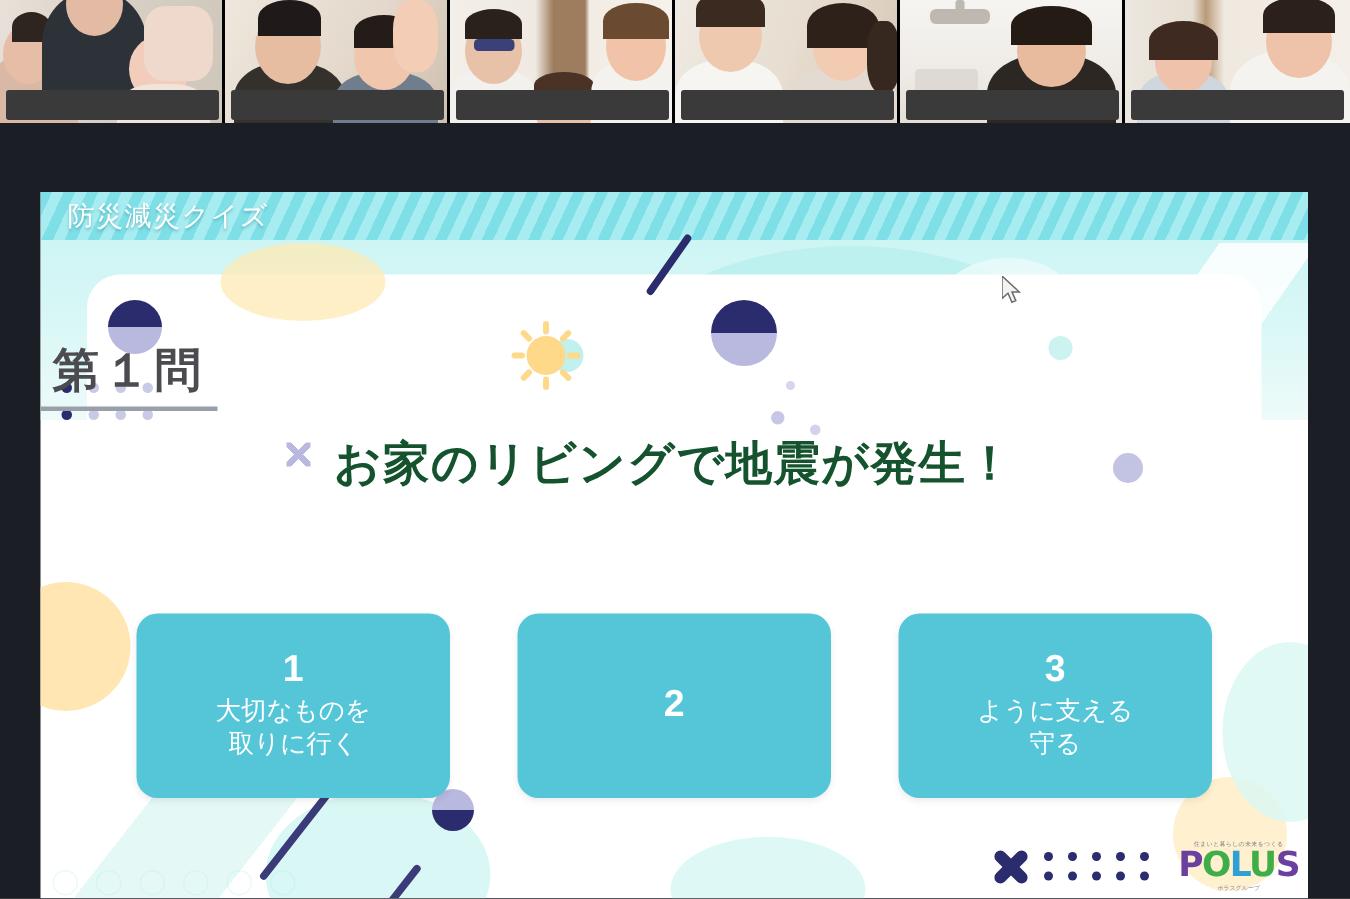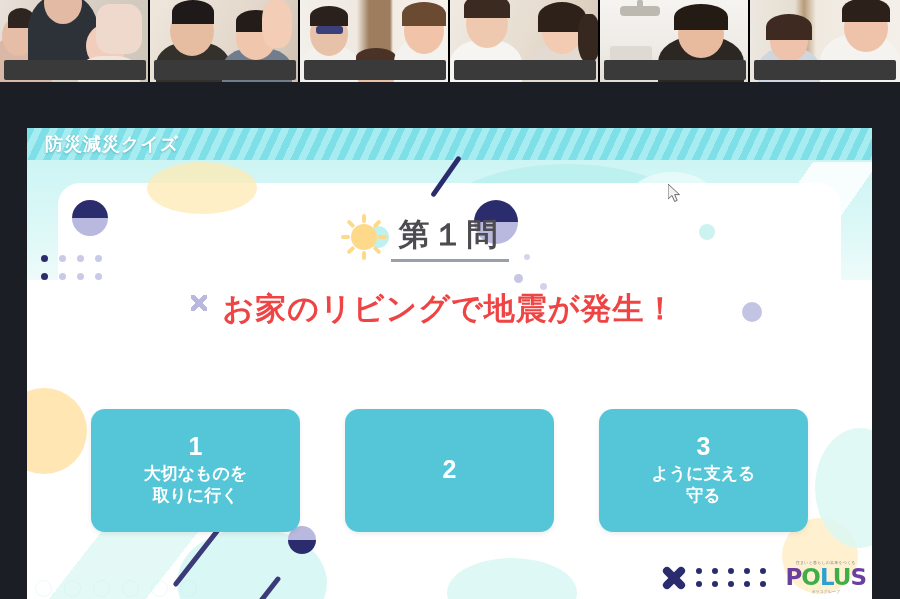--- a/index.html
+++ b/index.html
@@ -47,21 +47,21 @@
   
   .titleband {
     position: absolute; left: 0; top: 0; width: 100%; height: 32px;
     background:
       repeating-linear-gradient(115deg,
         #7fdfe6 0px, #7fdfe6 7px,
         #a6ecf1 7px, #a6ecf1 14px);
   }
   .titleband .label {
     position: absolute; left: 18px; top: 50%; transform: translateY(-50%);
-    color: #ffffff; font-size: 18px; font-weight: bold;
+    color: #ffffff; font-size: 18px; font-weight: normal;
     letter-spacing: 1px;
     text-shadow: 0 1px 2px rgba(40,130,140,.45);
   }
 
   
   .deco { position: absolute; pointer-events: none; }
   .blob { border-radius: 50%; }
 
   .mintpanel {
     position: absolute; left: 0; top: 32px; width: 100%; height: 120px;
@@ -87,49 +87,49 @@
 
   .diagbar { position: absolute; height: 5px; border-radius: 3px; background: #2b2c6e; }
 
   
   .sun { position: absolute; }
   .sun .core { position: absolute; left: 10px; top: 10px; width: 26px; height: 26px; border-radius: 50%; background: #ffd98a; }
   .sun .ray { position: absolute; left: 21px; top: 0; width: 4px; height: 9px; border-radius: 2px; background: #ffd98a; transform-origin: 2px 23px; }
 
   
   .qnum-row {
-    position: absolute; left: 0; right: 0; top: 86px;
-    display: flex; justify-content: center; align-items: center; gap: 52px;
+    position: absolute; left: 0; right: 0; top: 98px;
+    display: flex; align-items: center; gap: 52px;
   }
   .qnum {
     font-size: 31px; font-weight: bold; color: #4b4b50;
     border-bottom: 3px solid #9aa0aa; padding: 0 8px 3px 8px; letter-spacing: 3px;
   }
 
   .qline {
     position: absolute; left: 0; right: 0; text-align: center;
-    font-size: 31px; font-weight: bold; color: #ef4444; letter-spacing: 1px;
+    font-size: 31px; font-weight: bold; color: #14532d; letter-spacing: 1px;
   }
   .qline.l1 { top: 160px; }
   .qline.l2 { top: 225px; }
 
   
   .answers {
     position: absolute; left: 0; right: 0; top: 281px;
     display: flex; justify-content: center; gap: 45px;
   }
   .acard {
     width: 209px; height: 123px; border-radius: 14px;
     background: #55c6d8;
     display: flex; flex-direction: column; align-items: center; justify-content: center;
     color: #fff; text-align: center;
     box-shadow: 0 2px 5px rgba(0,0,0,.08);
   }
   .acard .num { font-size: 25px; font-weight: bold; line-height: 1.05; margin-bottom: 3px; }
-  .acard .txt { font-size: 17px; font-weight: bold; line-height: 1.32; }
+  .acard .txt { font-size: 17px; font-weight: normal; line-height: 1.32; }
 
   
   .logorow {
     position: absolute; right: 6px; bottom: 5px;
     display: flex; align-items: center; gap: 9px;
   }
   .xmark { width: 26px; height: 26px; position: relative; }
   .xmark span { position: absolute; left: 9px; top: -1px; width: 8px; height: 28px; border-radius: 4px; background: #2b2c6e; }
   .xmark span:first-child { transform: rotate(45deg); }
   .xmark span:last-child { transform: rotate(-45deg); }

